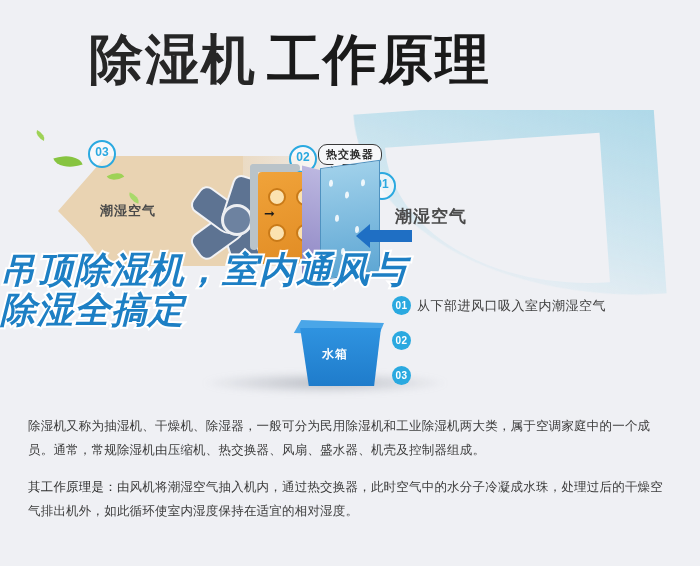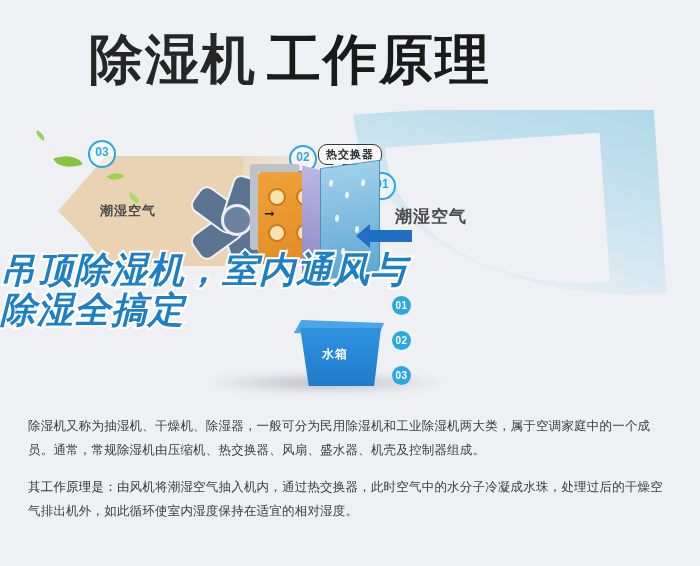--- a/index.html
+++ b/index.html
@@ -296,20 +296,21 @@
 
     <div class="shadow"></div>
     <div class="tank-top"></div>
     <div class="tank"></div>
     <div class="lbl-tank">水箱</div>
   </div>
 
   <div class="steps">
     <div class="step">
       <span class="dot-badge">01</span>
+      <span>从下部进风口吸入室内潮湿空气</span>
     </div>
     <div class="step">
       <span class="dot-badge">02</span>
     </div>
     <div class="step">
       <span class="dot-badge">03</span>
     </div>
   </div>
 
   <div class="overlay">

